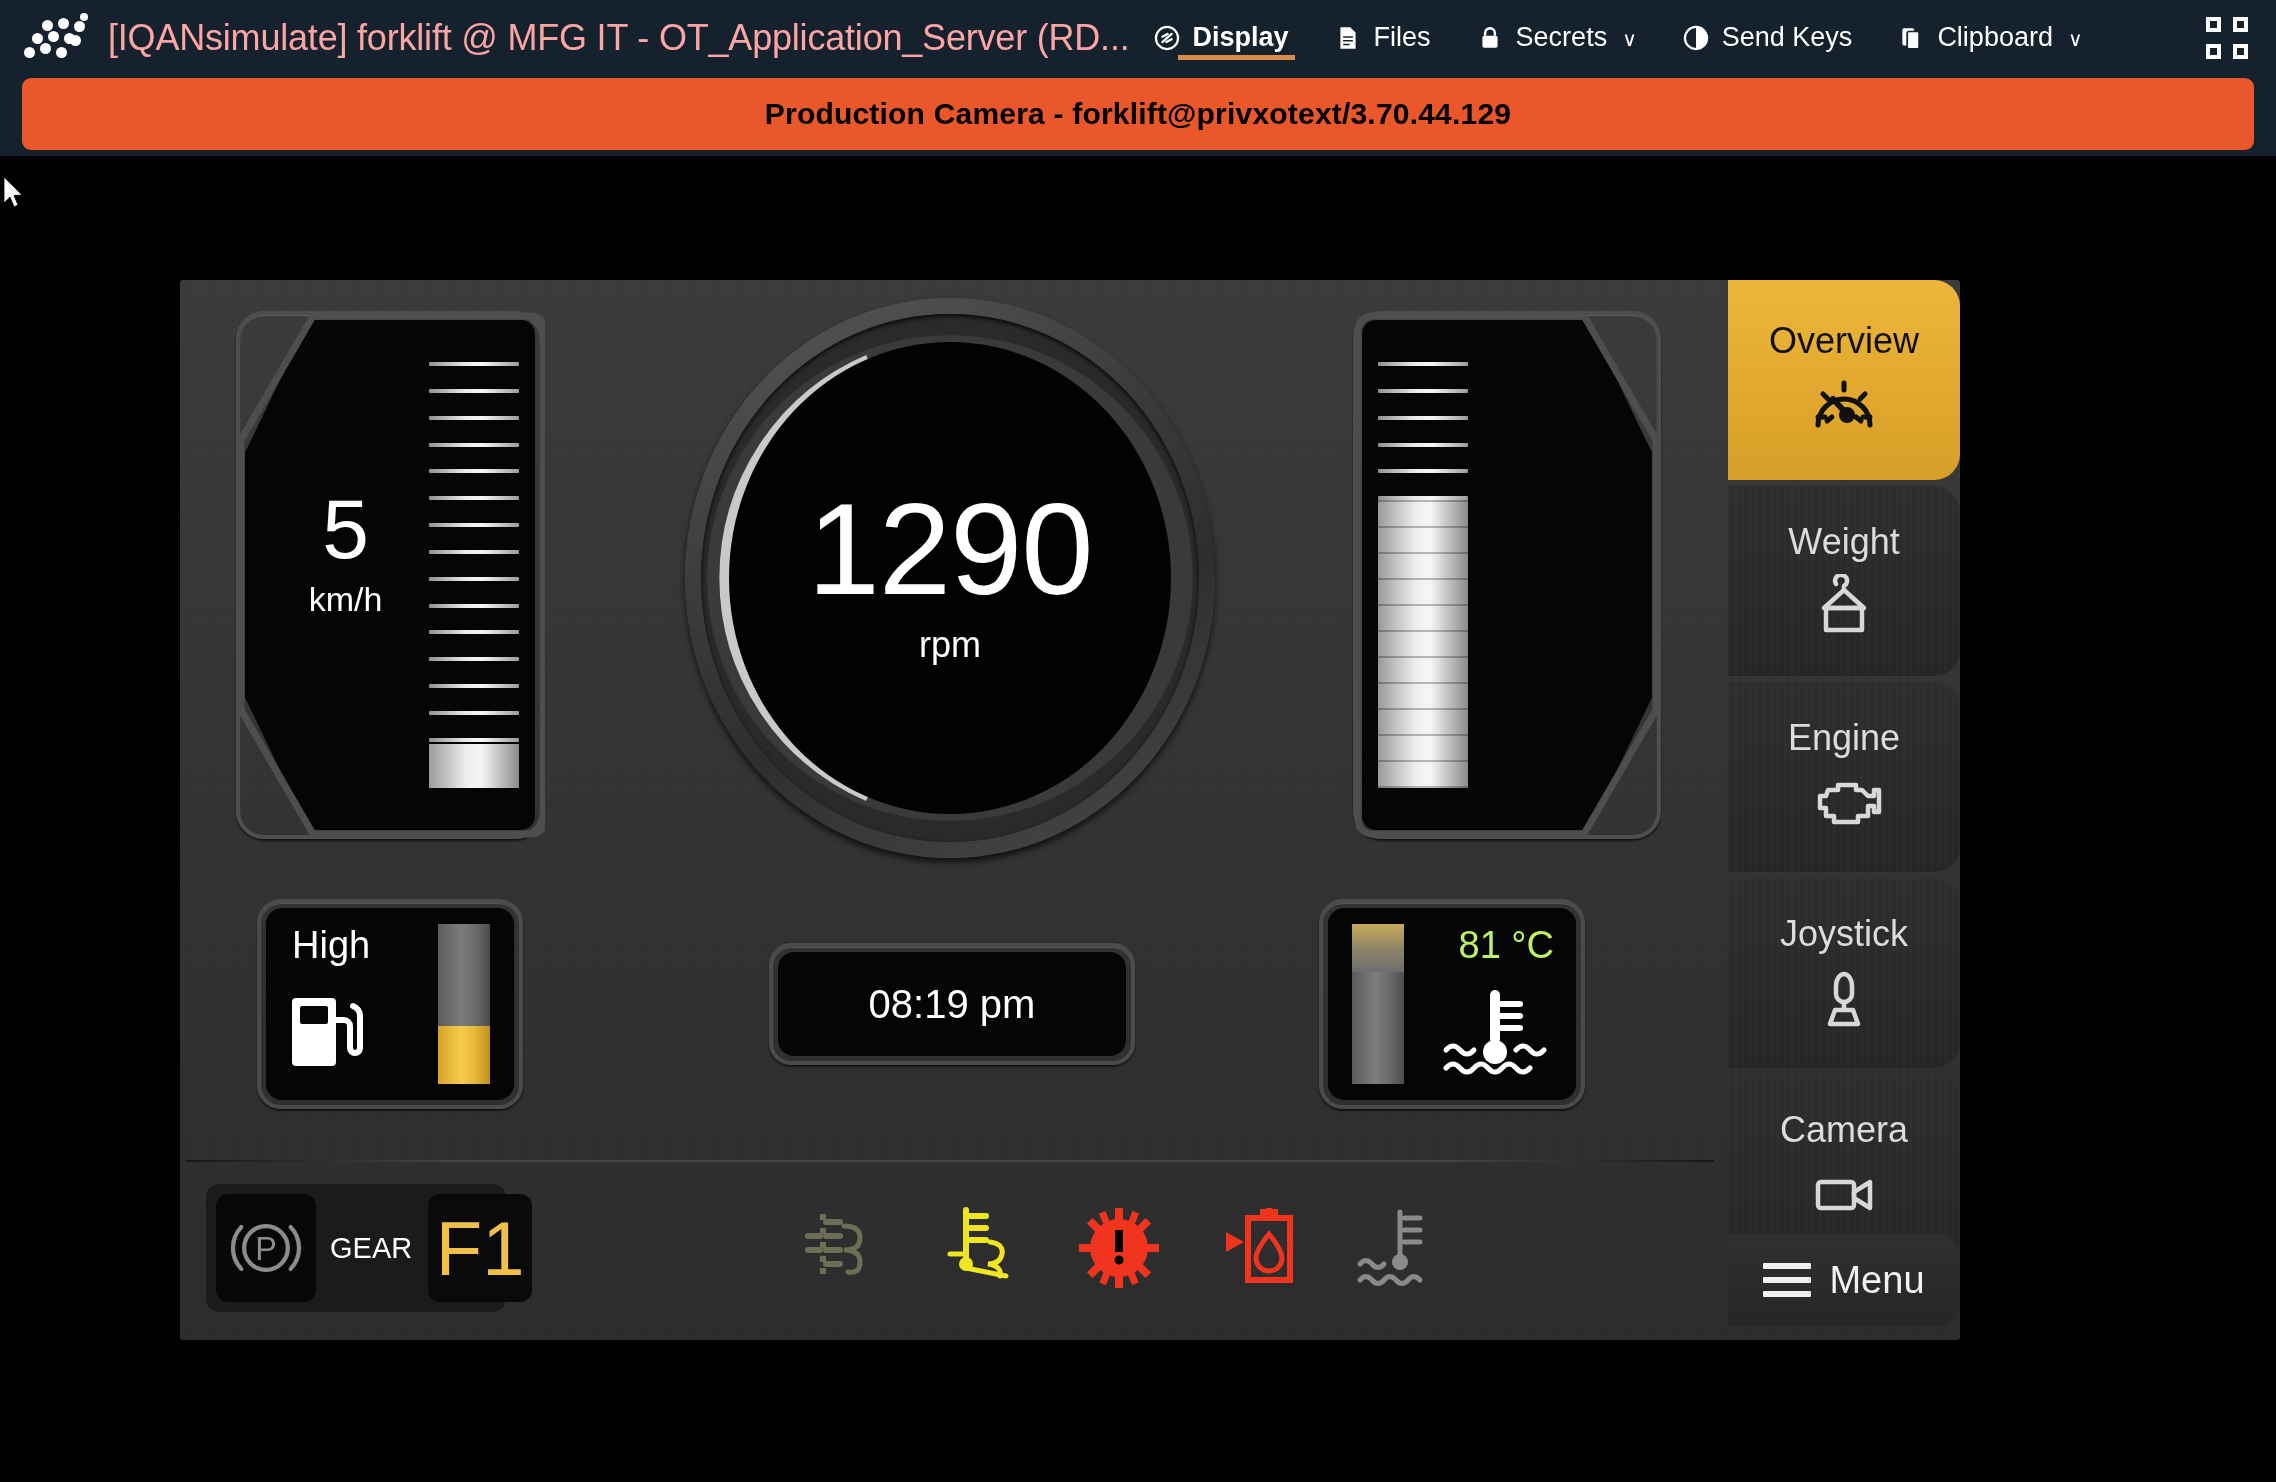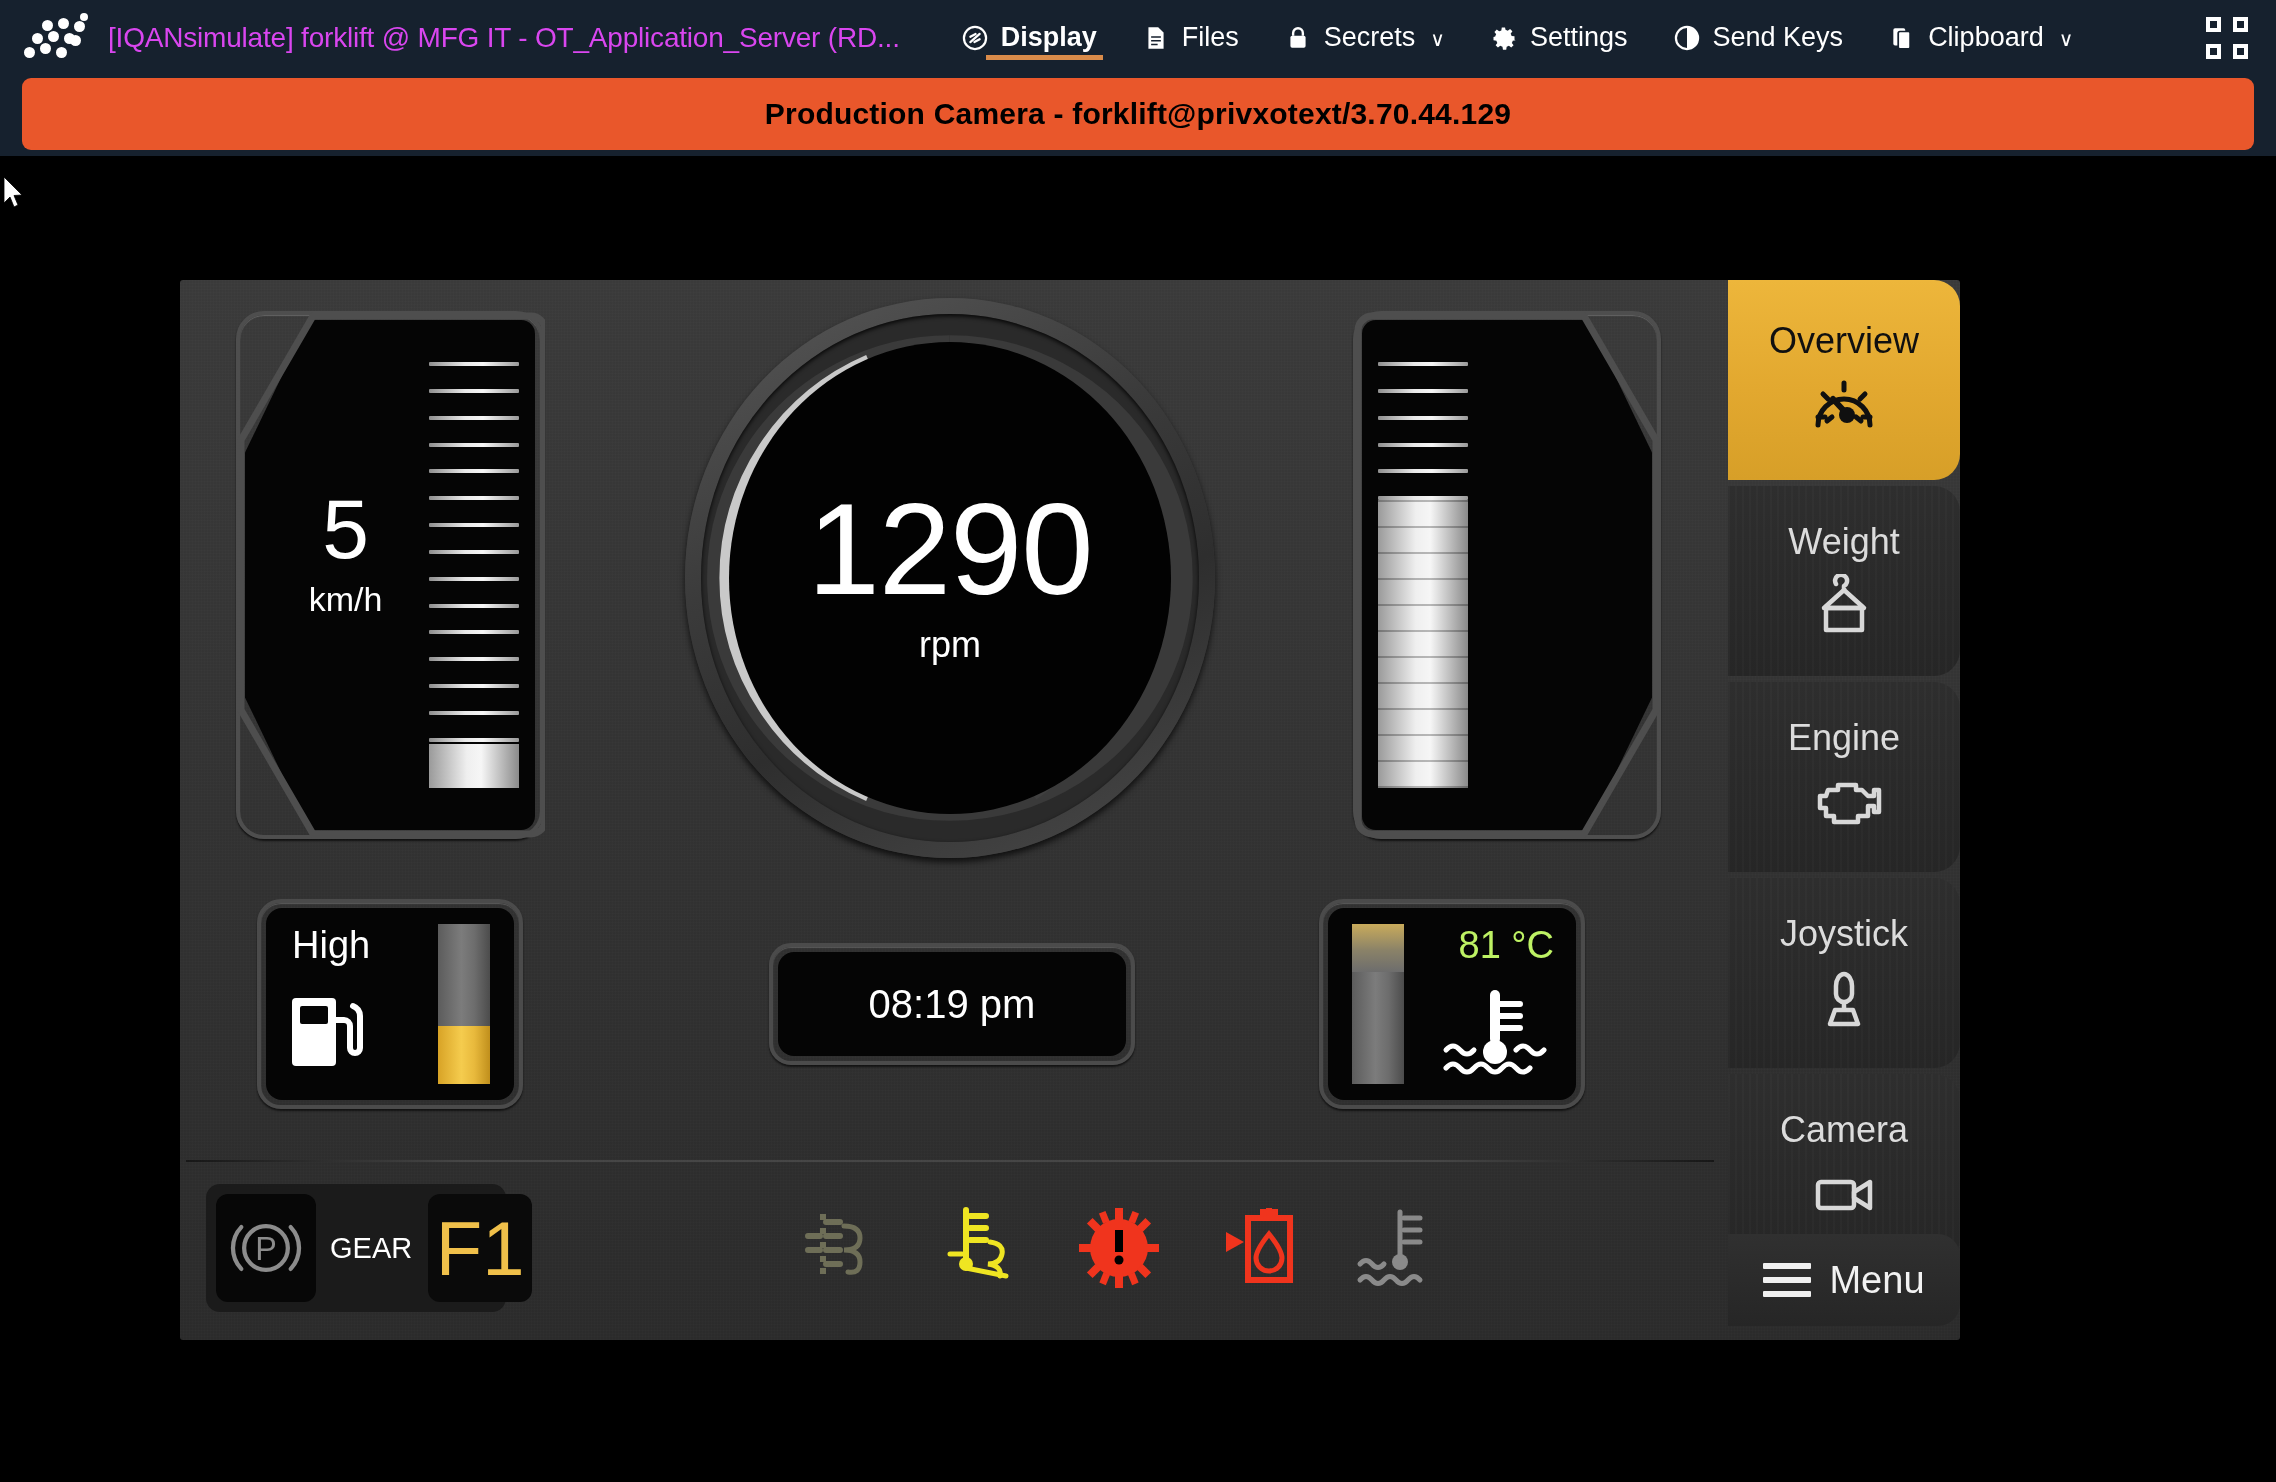--- a/index.html
+++ b/index.html
@@ -27,25 +27,24 @@
     margin-left: 22px; margin-right: 14px;
     flex: 0 0 auto;
   }
   .logo i {
     position: absolute;
     width: 11px; height: 11px;
     border-radius: 50%;
     background: #ffffff;
   }
   .win-title {
-    color: #d946ef;
-    font-size: 28px;
+    color: #fca5a5;
+    font-size: 36px;
     letter-spacing: -0.2px;
     white-space: nowrap;
-    margin-right: 38px;
   }
   .menu-items {
     display: flex; align-items: center;
     gap: 0px;
     white-space: nowrap;
   }
   .menu-item {
     display: flex; align-items: center;
     gap: 11px;
     padding: 0 22px;
@@ -447,29 +446,20 @@
         <span class="mi-ico">
           <svg viewBox="0 0 24 24" width="26" height="28">
             <path d="M7.5 10 v-2.5 a4.5 4.5 0 0 1 9 0 V10" fill="none" stroke="#fff" stroke-width="2.2"></path>
             <rect x="5" y="10" width="14" height="11" rx="1.6" fill="#fff"></rect>
           </svg>
         </span>
         <span>Secrets</span>
         <span class="caret">∨</span>
       </div>
 
-      <div class="menu-item">
-        <span class="mi-ico">
-          <svg viewBox="0 0 24 24" width="28" height="28">
-            <path fill="#fff" d="M12 8.2a3.8 3.8 0 1 0 0 7.6 3.8 3.8 0 0 0 0-7.6zm0 5.9a2.1 2.1 0 1 1 0-4.2 2.1 2.1 0 0 1 0 4.2z"></path>
-            <path fill="#fff" d="M21 13.4v-2.8l-2.5-.4a6.9 6.9 0 0 0-.8-1.9l1.5-2-2-2-2 1.5a6.9 6.9 0 0 0-1.9-.8L12.9 3h-2.8l-.4 2.5a6.9 6.9 0 0 0-1.9.8l-2-1.5-2 2 1.5 2a6.9 6.9 0 0 0-.8 1.9L3 11.1v2.8l2.5.4c.2.7.5 1.3.8 1.9l-1.5 2 2 2 2-1.5c.6.3 1.2.6 1.9.8l.4 2.5h2.8l.4-2.5c.7-.2 1.3-.5 1.9-.8l2 1.5 2-2-1.5-2c.3-.6.6-1.2.8-1.9l2.5-.4z"></path>
-          </svg>
-        </span>
-        <span>Settings</span>
-      </div>
 
       <div class="menu-item">
         <span class="mi-ico">
           <svg viewBox="0 0 24 24" width="28" height="28">
             <circle cx="12" cy="12" r="9.5" fill="none" stroke="#fff" stroke-width="1.9"></circle>
             <path d="M12 2.5 A9.5 9.5 0 0 1 12 21.5 z" fill="#fff"></path>
           </svg>
         </span>
         <span>Send Keys</span>
       </div>

